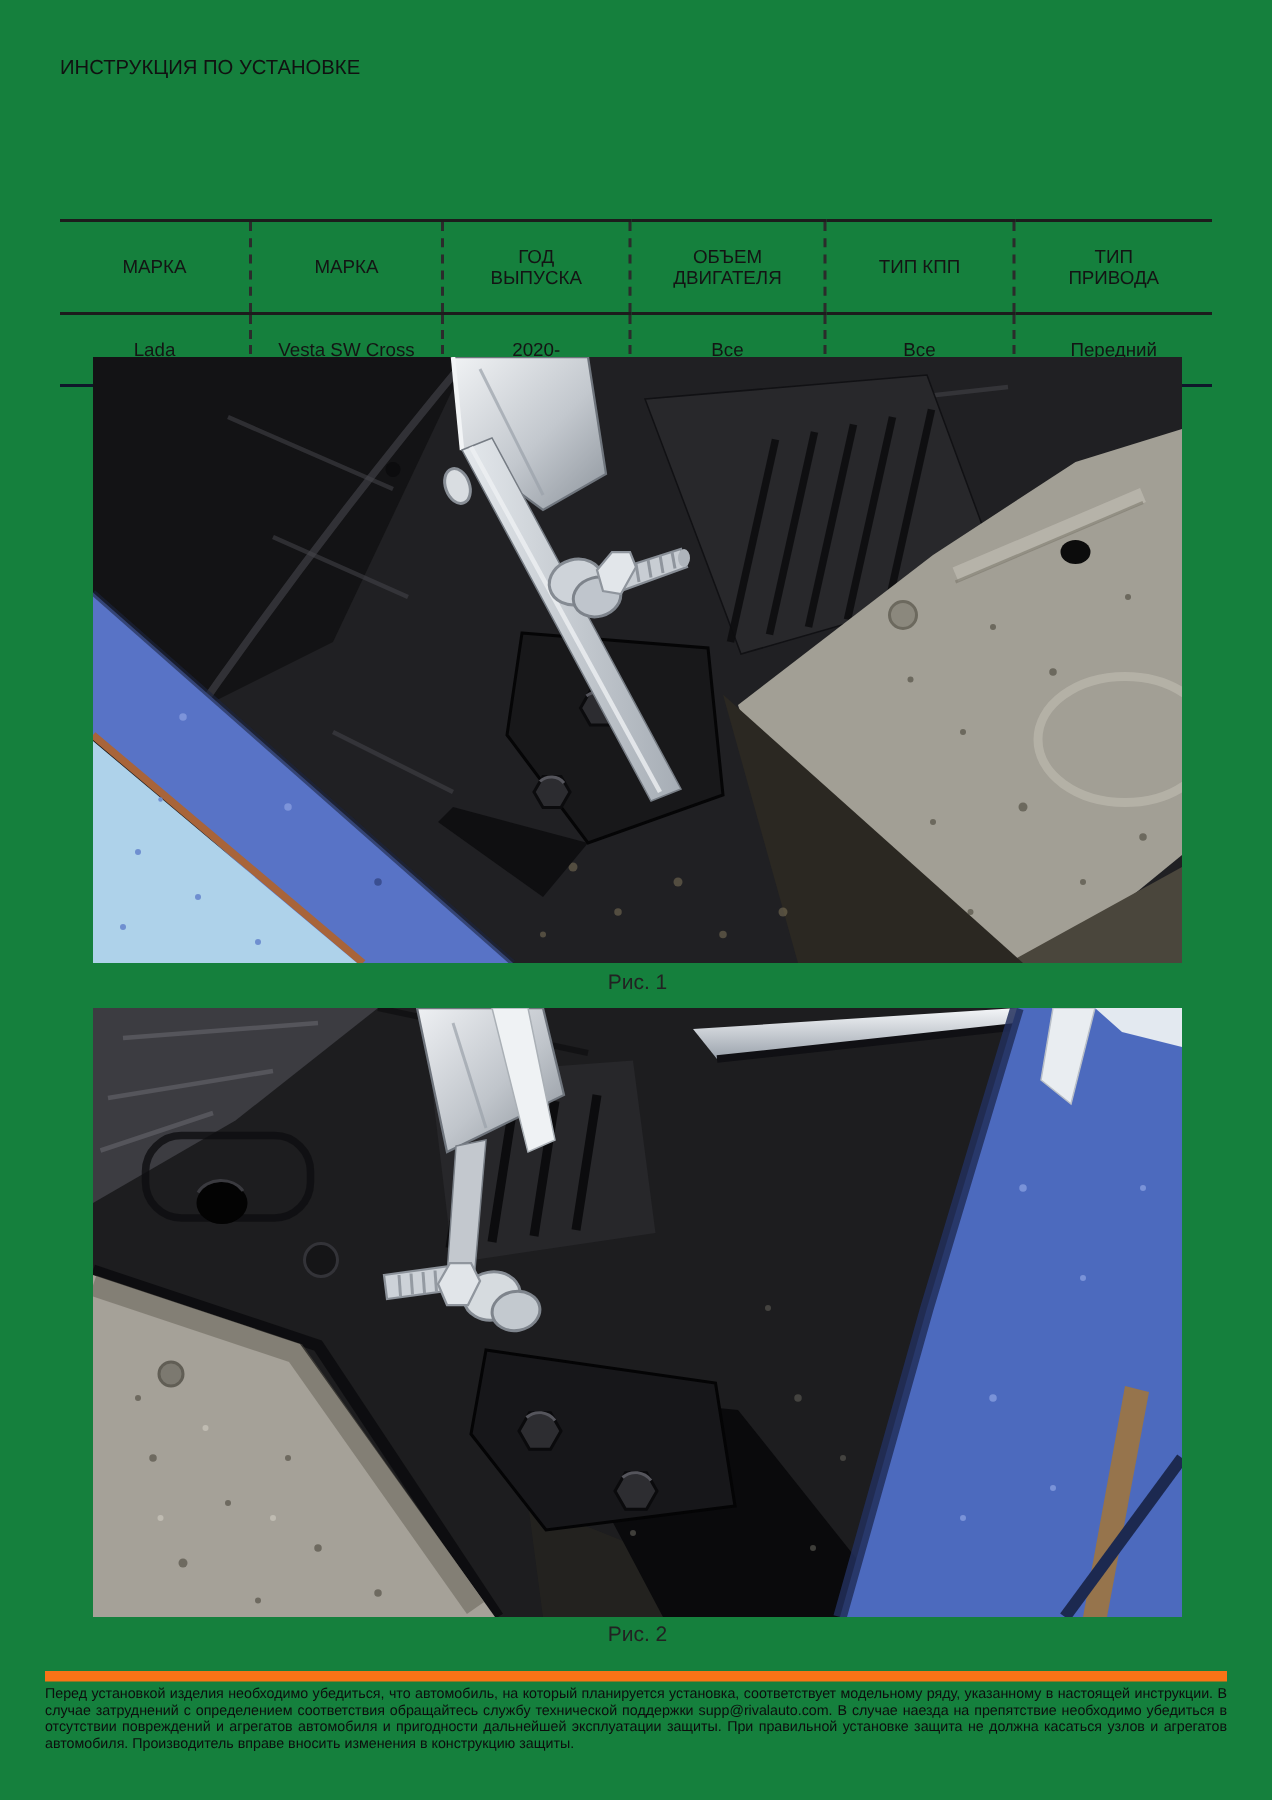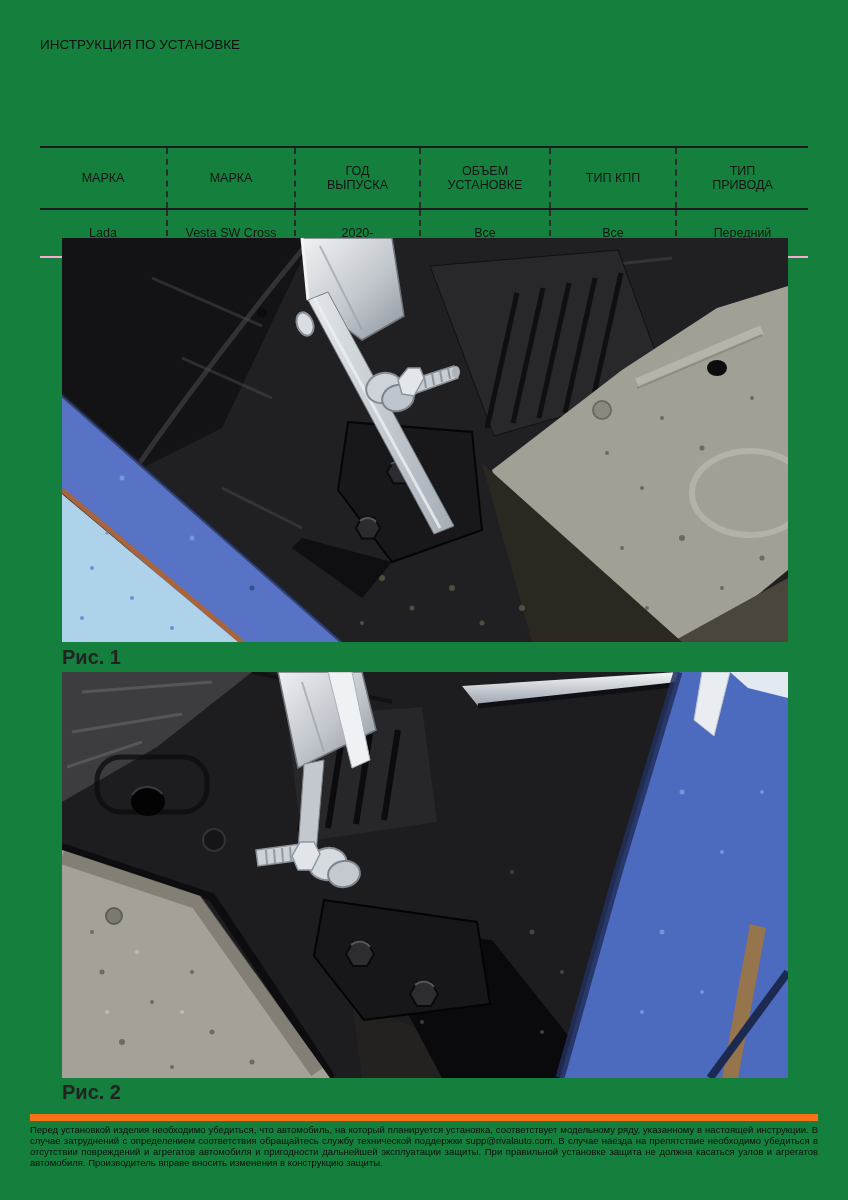--- a/index.html
+++ b/index.html
@@ -7,28 +7,28 @@
         font-family:"Liberation Sans", sans-serif;color:#1a1a1a;}
   .titles{position:absolute;left:40px;top:36px;line-height:18px;}
   .title-sub{font-size:13.5px;font-weight:400;color:#111;}
   .title-main{font-size:14.5px;font-weight:700;color:#111;}
 
   table.fitment{position:absolute;left:40px;top:146px;width:768px;border-collapse:collapse;table-layout:fixed;}
   table.fitment th, table.fitment td{
      font-size:12.5px;font-weight:400;color:#141414;text-align:center;vertical-align:middle;
      white-space:pre-line;box-sizing:border-box;padding:16px 4px;}
   table.fitment th{height:43px;border-top:2px solid #1c1c1c;border-bottom:2px solid #1c1c1c;}
-  table.fitment td{height:40px;border-bottom:2px solid #f9a8d4;}
+  table.fitment td{height:40px;border-bottom:2px solid #0f172a;}
   table.fitment th + th, table.fitment td + td{border-left:2px dashed #2b2b2b;}
 
   .figure{position:absolute;left:62px;width:726px;}
   .fig1{top:238px;height:404px;}
   .fig2{top:672px;height:406px;}
   .figure svg{display:block;width:100%;height:100%;}
-  .caption{position:absolute;left:62px;width:726px;text-align:left;font-size:20px;color:#222;font-weight:bold;}
+  .caption{position:absolute;left:62px;width:726px;text-align:center;font-size:14px;color:#222;}
   .cap1{top:646px;}
   .cap2{top:1081px;}
 
   .footer{position:absolute;left:30px;top:1114px;width:788px;border-top:7px solid #f97316;padding-top:3px;}
   .footer p{margin:0;font-size:9.5px;line-height:11px;color:#0d0d0d;text-align:justify;}
 </style>
 </head>
 <body>
 
 <div class="page">
@@ -46,21 +46,21 @@
         <col style="width:126px">
         <col style="width:132px">
     </colgroup>
     <tbody>
         <tr>
       <th>МАРКА</th>
       <th>МАРКА</th>
       <th>ГОД
 ВЫПУСКА</th>
       <th>ОБЪЕМ
-УСТАНОВКЕ</th>
+ДВИГАТЕЛЯ</th>
       <th>ТИП КПП</th>
       <th>ТИП
 ПРИВОДА</th>
     </tr>
     <tr>
       <td>Lada</td>
       <td>Vesta SW Cross</td>
       <td>2020-</td>
       <td>Все</td>
       <td>Все</td>

